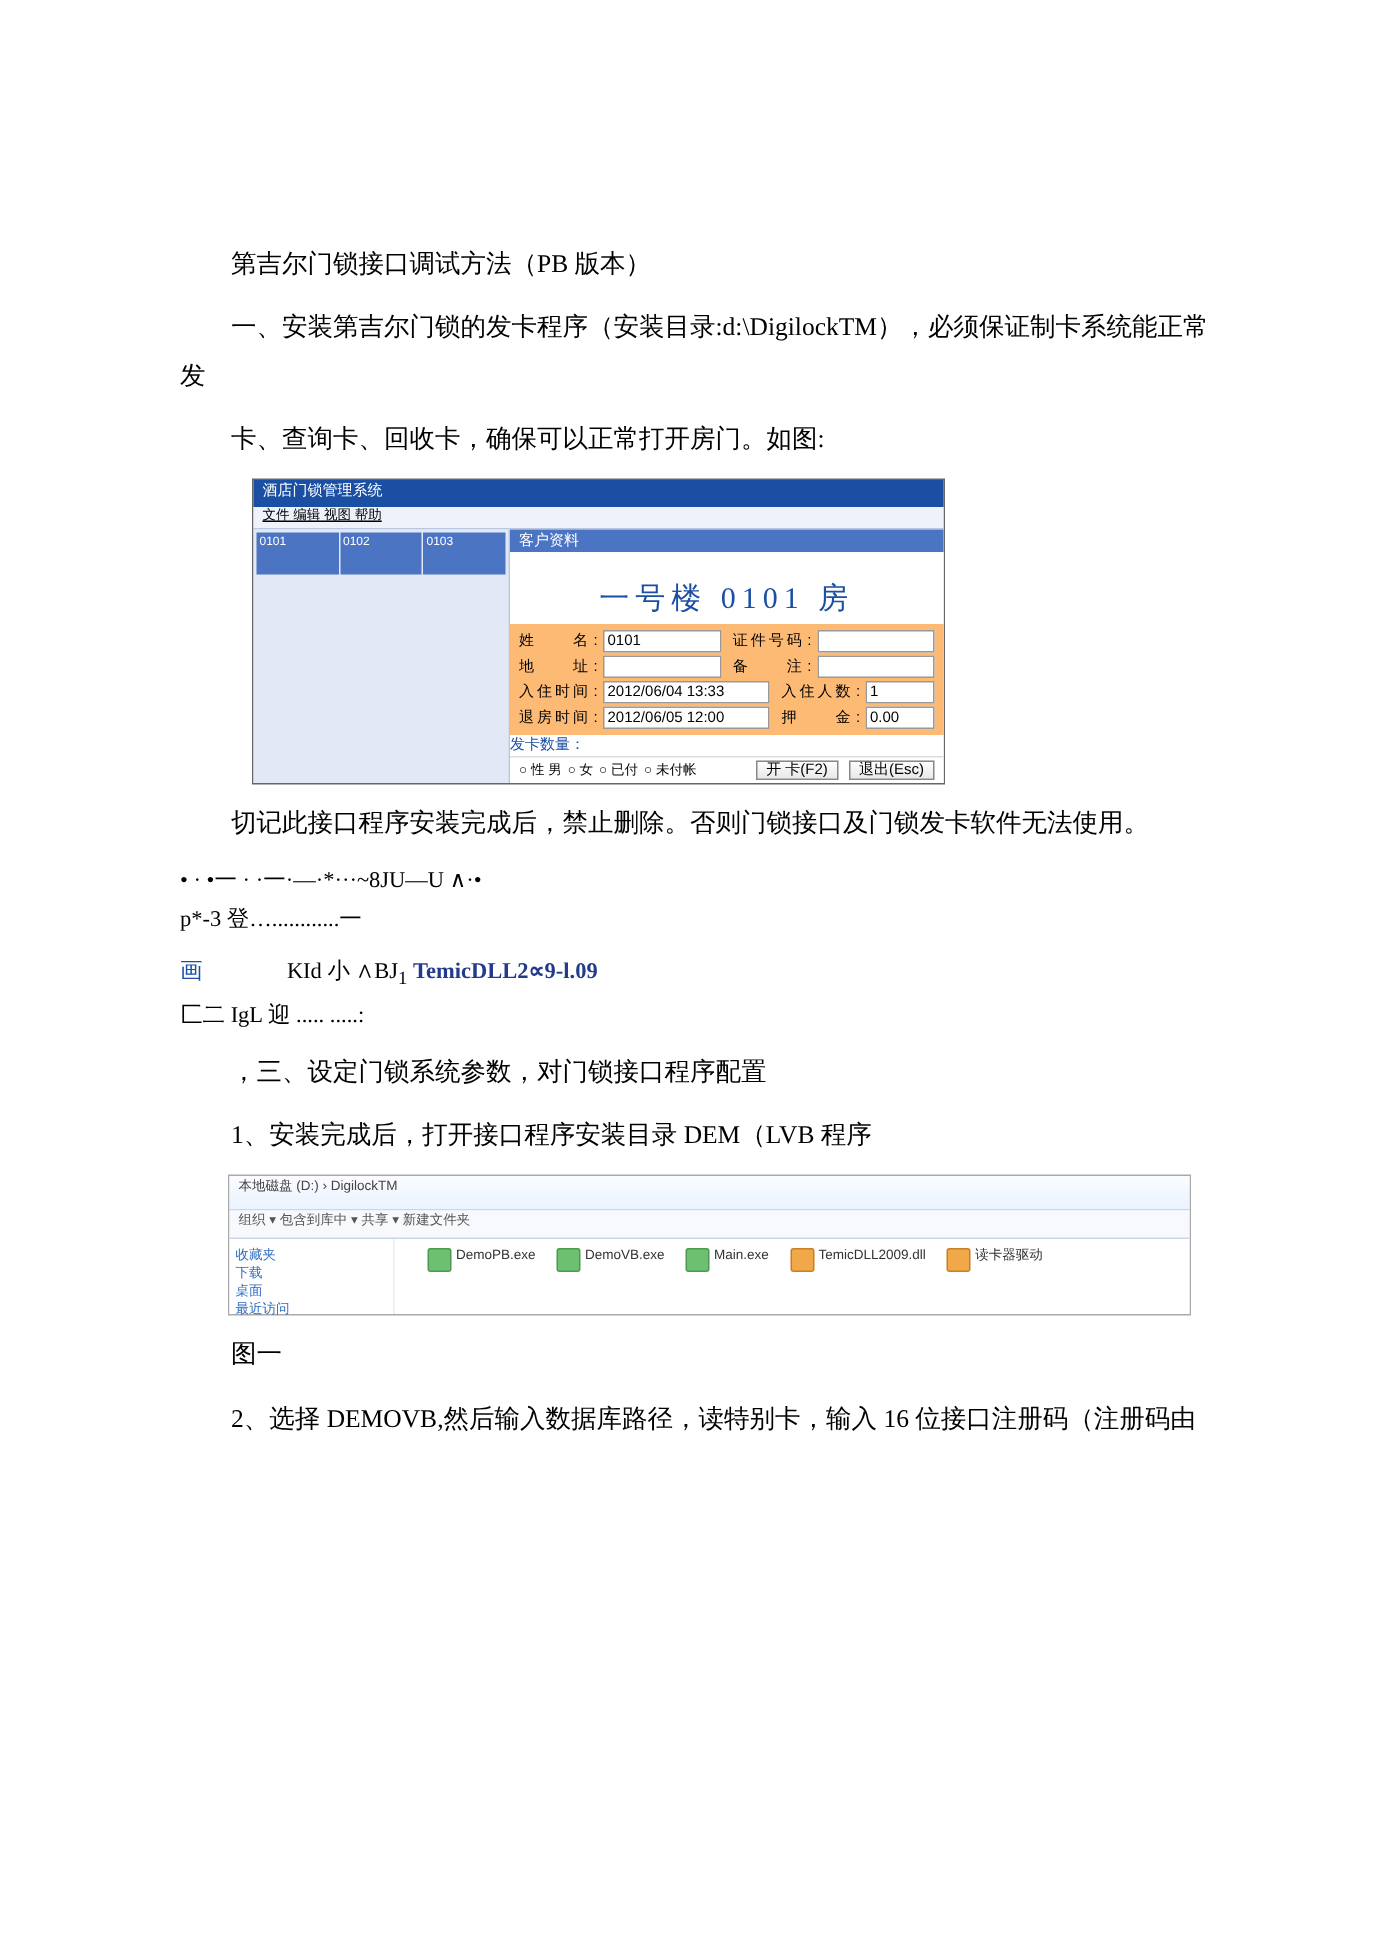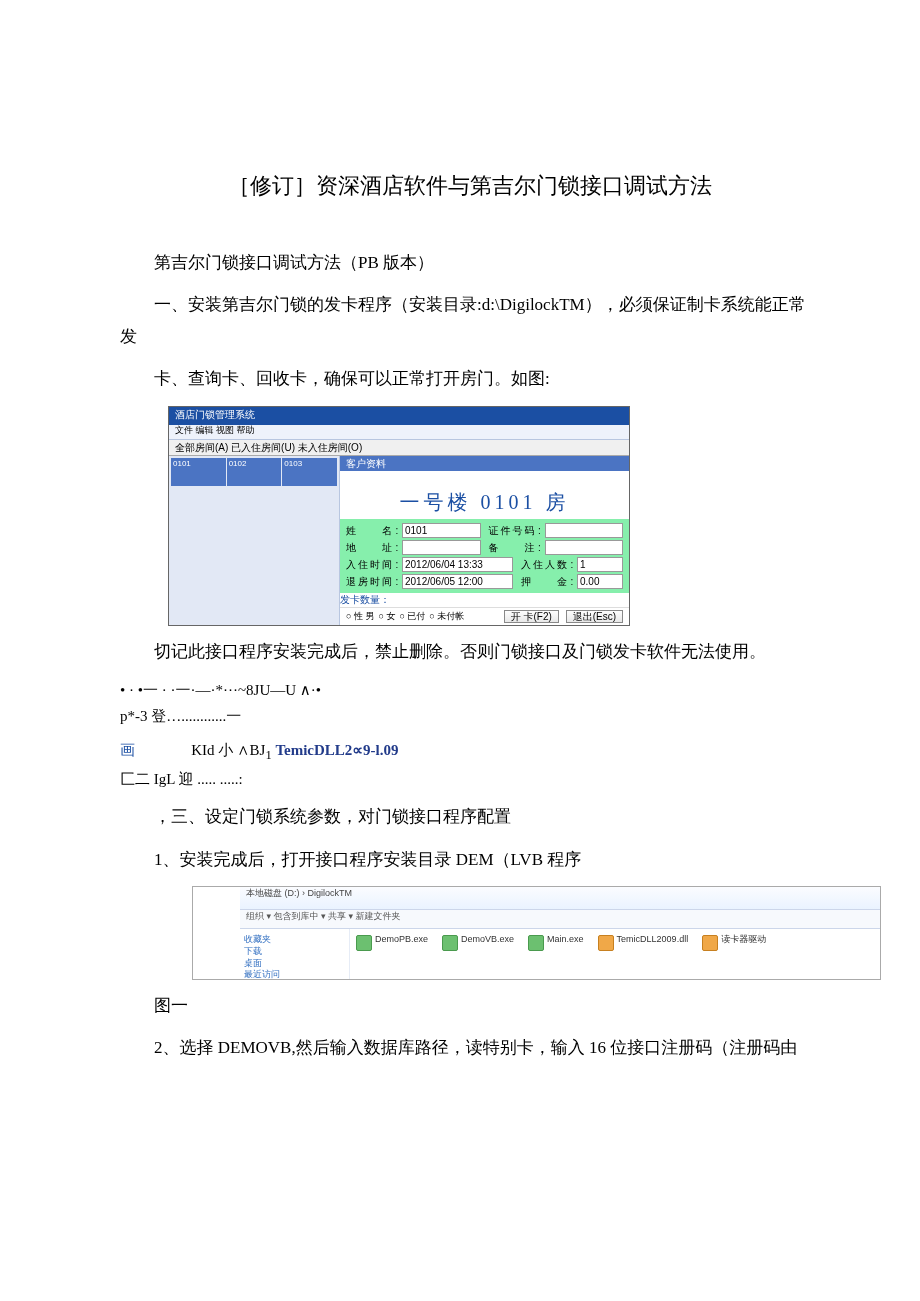--- a/index.html
+++ b/index.html
@@ -43,20 +43,21 @@
     padding: 2px 6px;
     font-size: 10px;
     height: 14px;
   }
   .shot1 .menubar {
     background: #eef2fb;
     border-bottom: 1px solid #b8c6e0;
     padding: 1px 6px;
     font-size: 9px;
     height: 12px;
+    text-decoration: underline;
   }
   .shot1 .tabs {
     background: #f0f0f0;
     border-bottom: 1px solid #aaa;
     padding: 2px 6px;
     font-size: 10px;
   }
   .shot1 .body { display: flex; }
   .shot1 .left {
     width: 170px;
@@ -87,21 +88,21 @@
   .shot1 .right .roomtitle {
     text-align:center;
     color:#1b4fa3;
     font-family:"SimSun",serif;
     font-size:20px;
     letter-spacing:4px;
     padding:20px 0 6px 0;
     background:#fff;
   }
   .shot1 .form {
-    background:#86efac;
+    background:#fdba74;
     padding:2px 6px;
     font-size:10px;
   }
   .shot1 .form .row { display:flex; align-items:center; margin:2px 0; }
   .shot1 .form .lbl { width:46px; text-align:justify; text-align-last:justify; }
   .shot1 .form .sep { width:10px; text-align:center; }
   .shot1 .form .inp {
     border:1px solid #999;
     height:13px;
     background:#fff;
@@ -138,45 +139,45 @@
 
   
   .frag { font-size:15px; line-height:1.6; }
   .blue { color:#1b4fa3; }
   .navy { color:#223b8a; }
   .big { font-size:22px; font-family:"Times New Roman",serif; }
 
   
   .shot2 {
     width: 640px;
-    margin: 4px 0 10px 72px;
+    margin: 4px 0 10px 32px;
     border:1px solid #aaa;
     font-size:9px;
     font-family:"Microsoft YaHei","SimSun",sans-serif;
     line-height:1.1;
-    padding-left:47px;
   }
   .shot2 .top {
     background:linear-gradient(#fbfcff,#eaf3ff);
     border-bottom:1px solid #ccd6ea;
     height:18px;
     padding:2px 6px;
     color:#444;
   }
   .shot2 .toolbar {
     background:#f7f9fd;
     border-bottom:1px solid #ccd6ea;
     height:14px;
     padding:2px 6px;
     color:#555;
   }
   .shot2 .content {
     display:flex;
     background:#fff;
     height:50px;
+    gap:16px;
   }
   .shot2 .side {
     width:110px;
     border-right:1px solid #e6ecf6;
     padding:4px;
     box-sizing:border-box;
   }
   .shot2 .side .link { color:#2f6dc0; margin:2px 0; }
   .shot2 .files {
     flex:1;
@@ -191,30 +192,28 @@
     width:14px; height:14px;
     background:#6cc070; border:1px solid #4a9a4e; border-radius:2px;
   }
   .shot2 .ficon.orange { background:#f0a848; border-color:#c78020; }
 </style>
 </head>
 <body>
 
 <div class="page">
 
-  <h1 class="title">［修订］资深酒店软件与第吉尔门锁接口调试方法</h1>
 
   <p class="para">第吉尔门锁接口调试方法（PB 版本）</p>
   <p class="para">一、安装第吉尔门锁的发卡程序（安装目录:d:\DigilockTM），必须保证制卡系统能正常发</p>
   <p class="para">卡、查询卡、回收卡，确保可以正常打开房门。如图:</p>
 
   <div class="shot1">
     <div class="titlebar">酒店门锁管理系统</div>
     <div class="menubar">文件 编辑 视图 帮助</div>
-    <div class="tabs">全部房间(A) 已入住房间(U) 未入住房间(O)</div>
     <div class="body">
       <div class="left">
         <div class="cards">
           <div class="card">0101</div>
           <div class="card">0102</div>
           <div class="card">0103</div>
         </div>
       </div>
       <div class="right">
         <div class="caption">客户资料</div>

